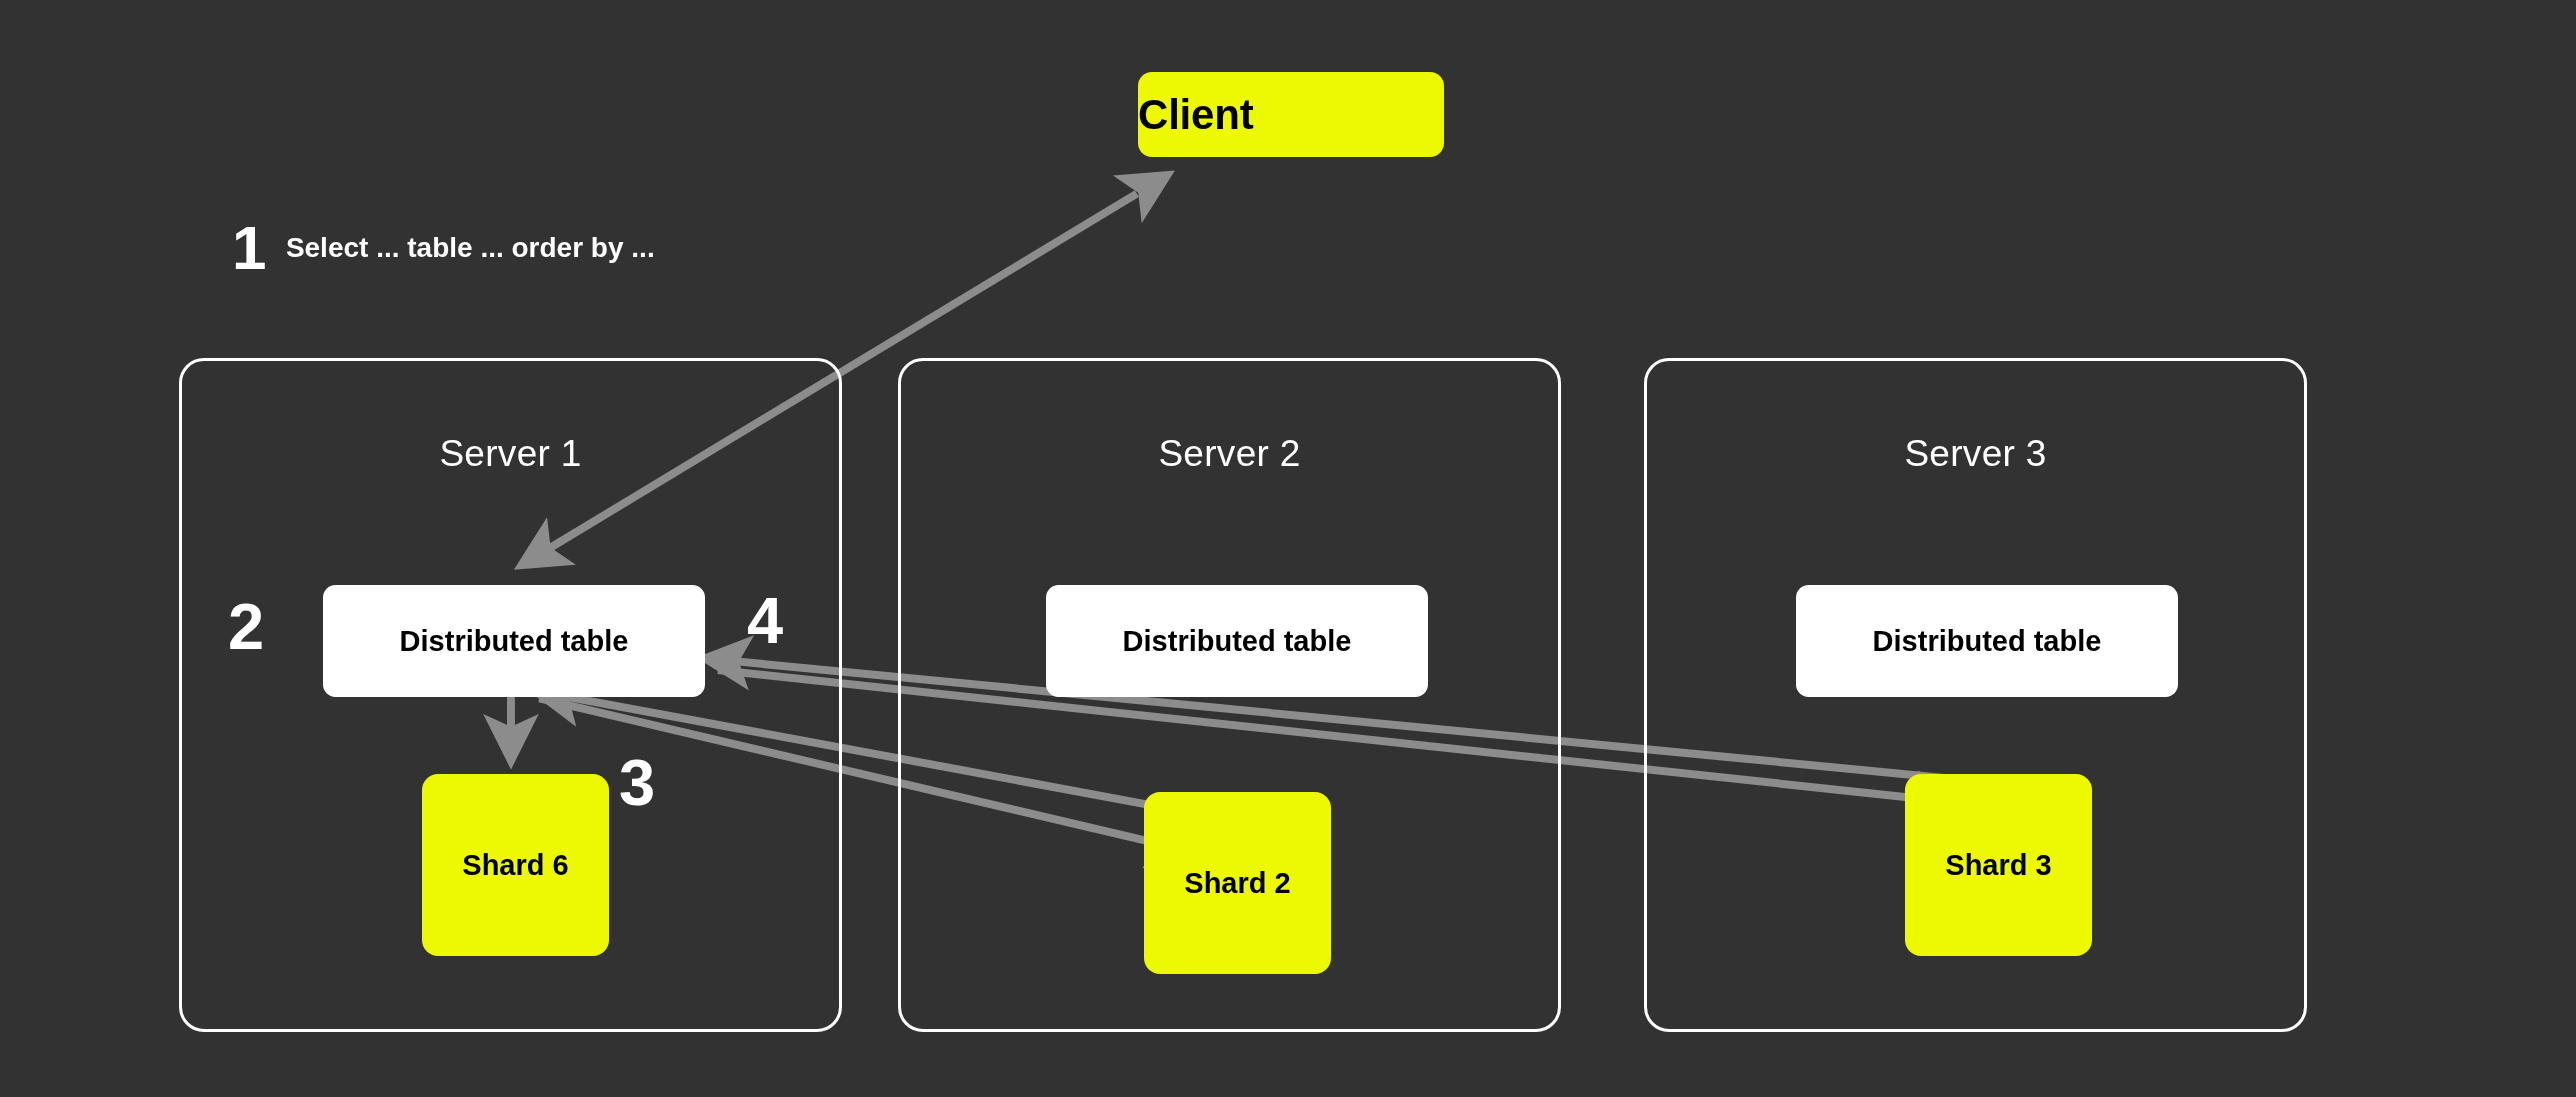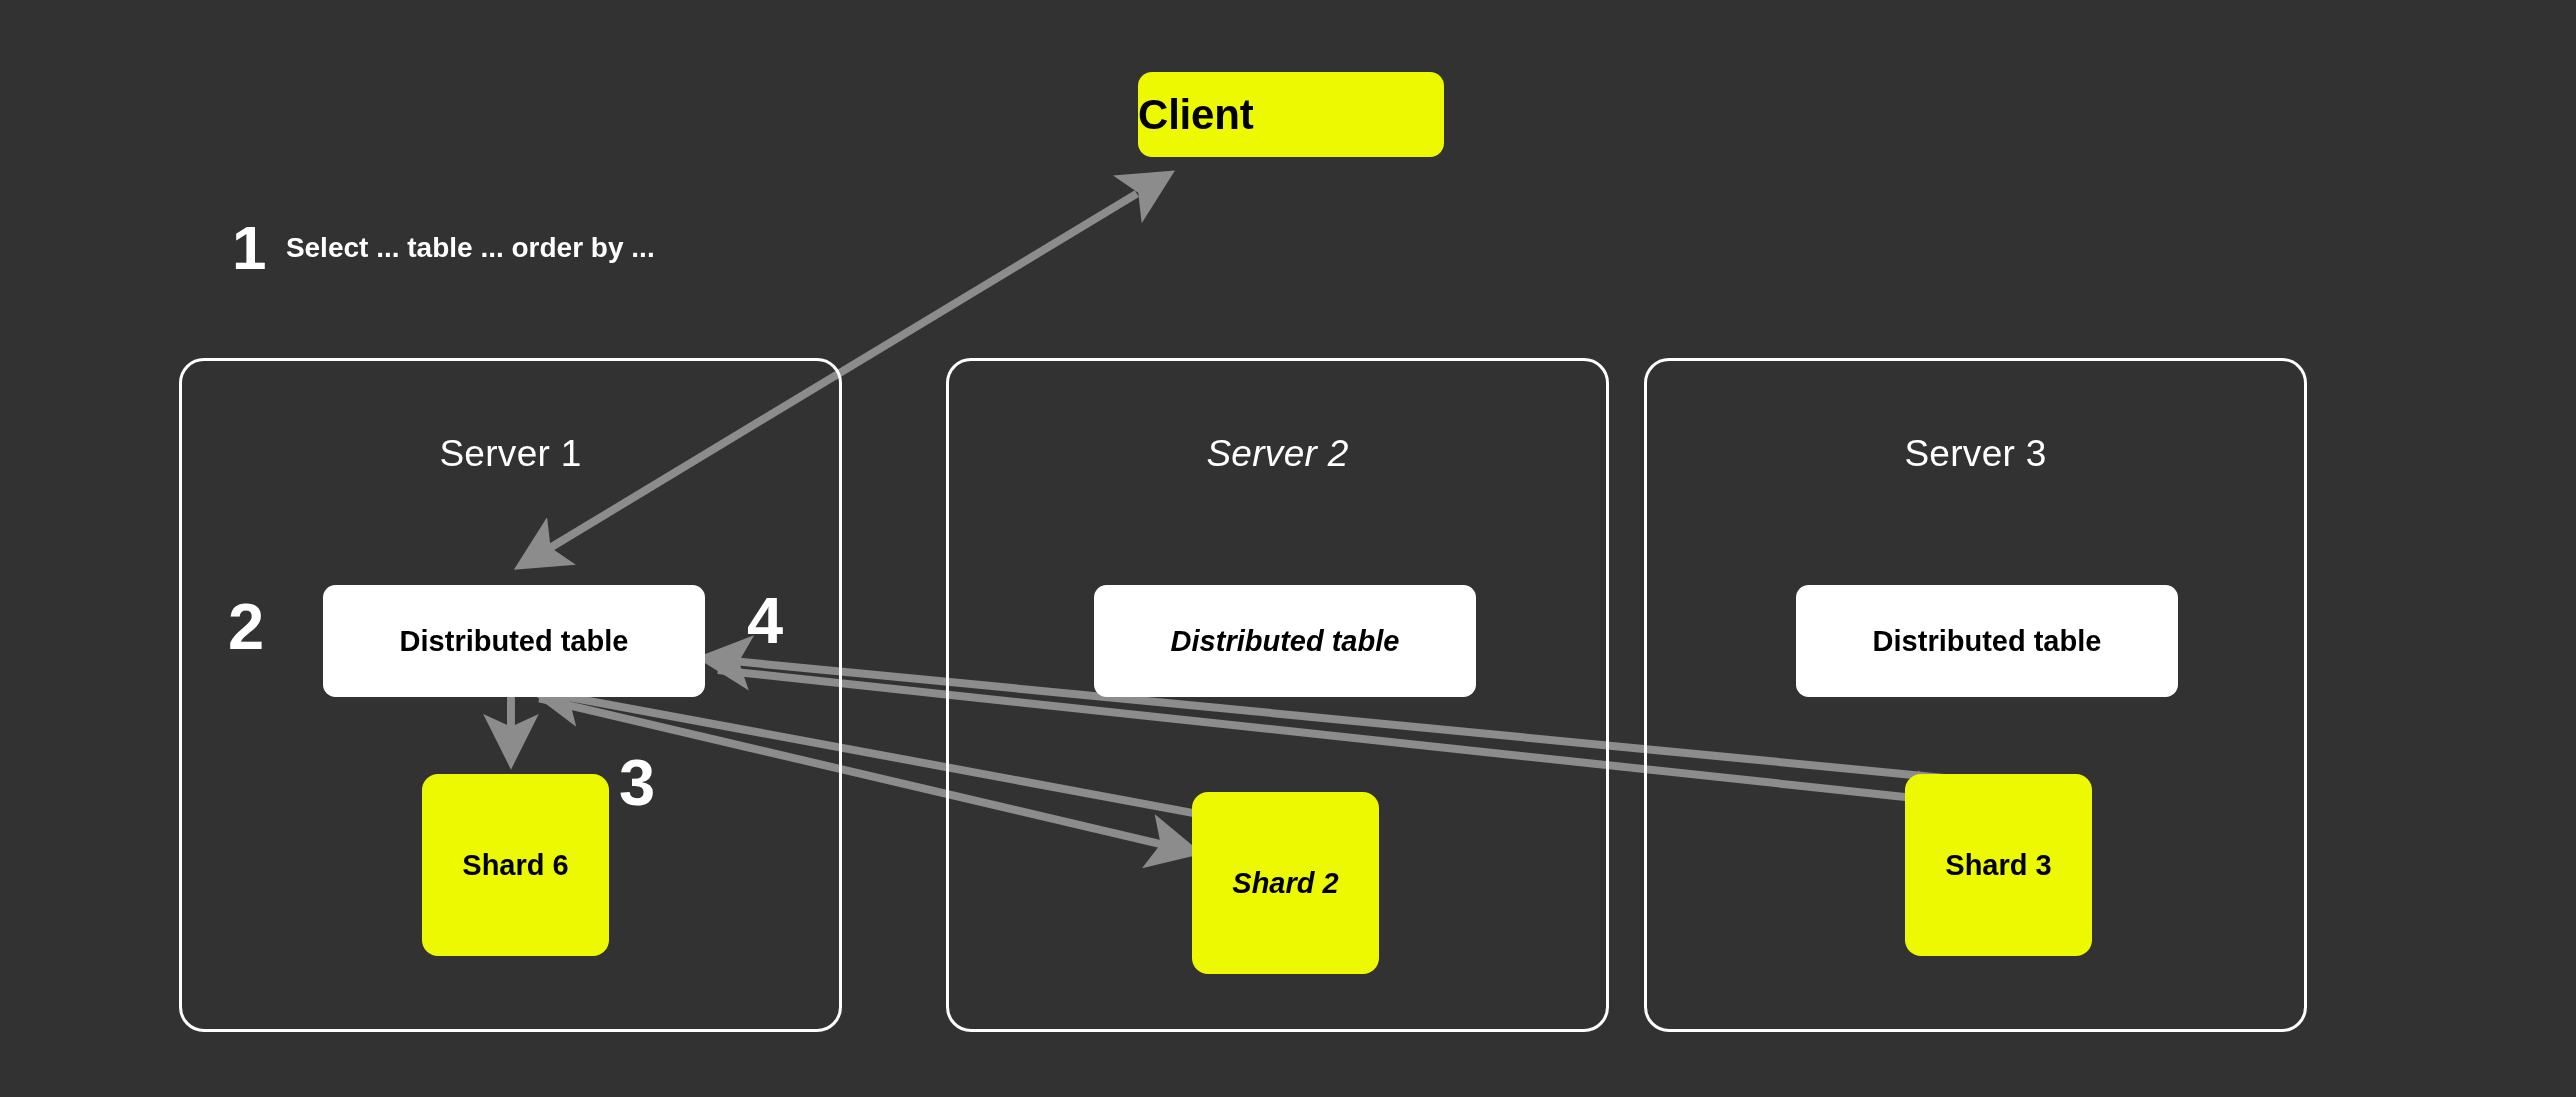--- a/index.html
+++ b/index.html
@@ -78,21 +78,21 @@
     top: 358px;
     width: 663px;
     height: 674px;
     border: 3.5px solid #ffffff;
     border-radius: 25px;
     box-sizing: border-box;
     z-index: 4;
     background: transparent;
   }
   #server-1 { left: 179px; }
-  #server-2 { left: 946px; font-style: italic; }
+  #server-2 { left: 898px; }
   #server-3 { left: 1644px; }
 
   .server-title {
     position: absolute;
     top: 40px;
     left: 0;
     width: 100%;
     text-align: center;
     color: #ffffff;
     font-size: 37px;

